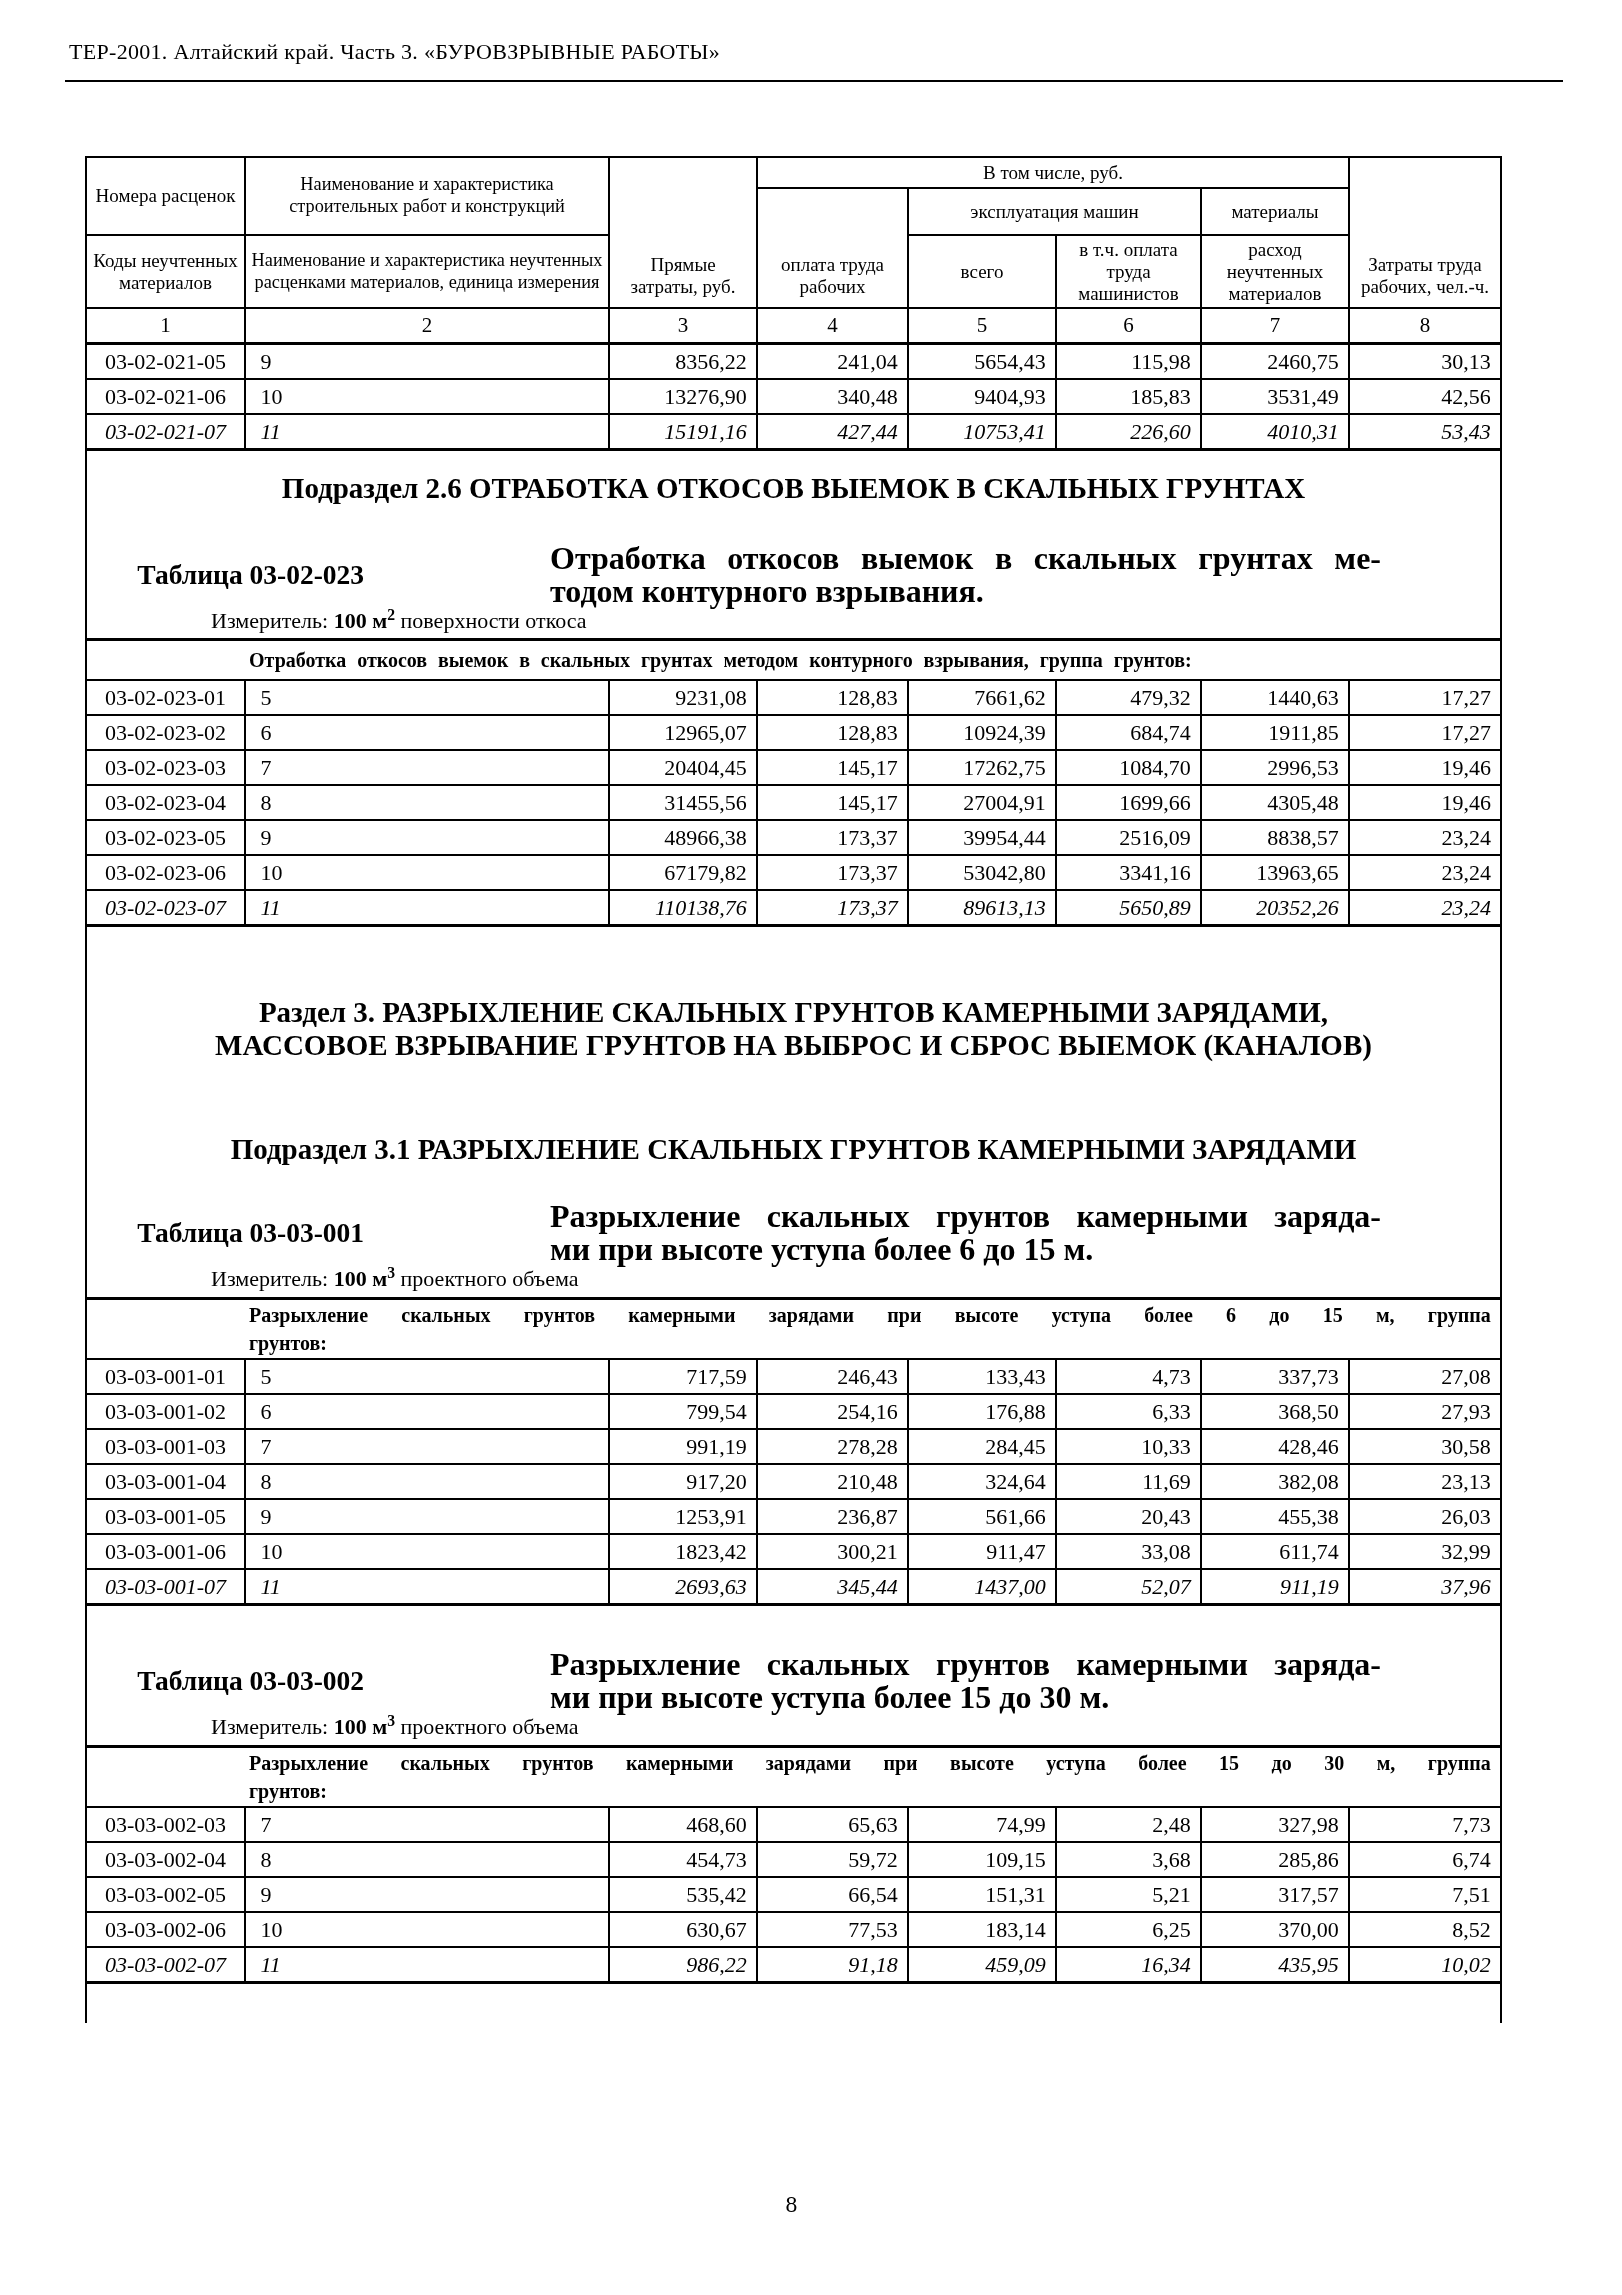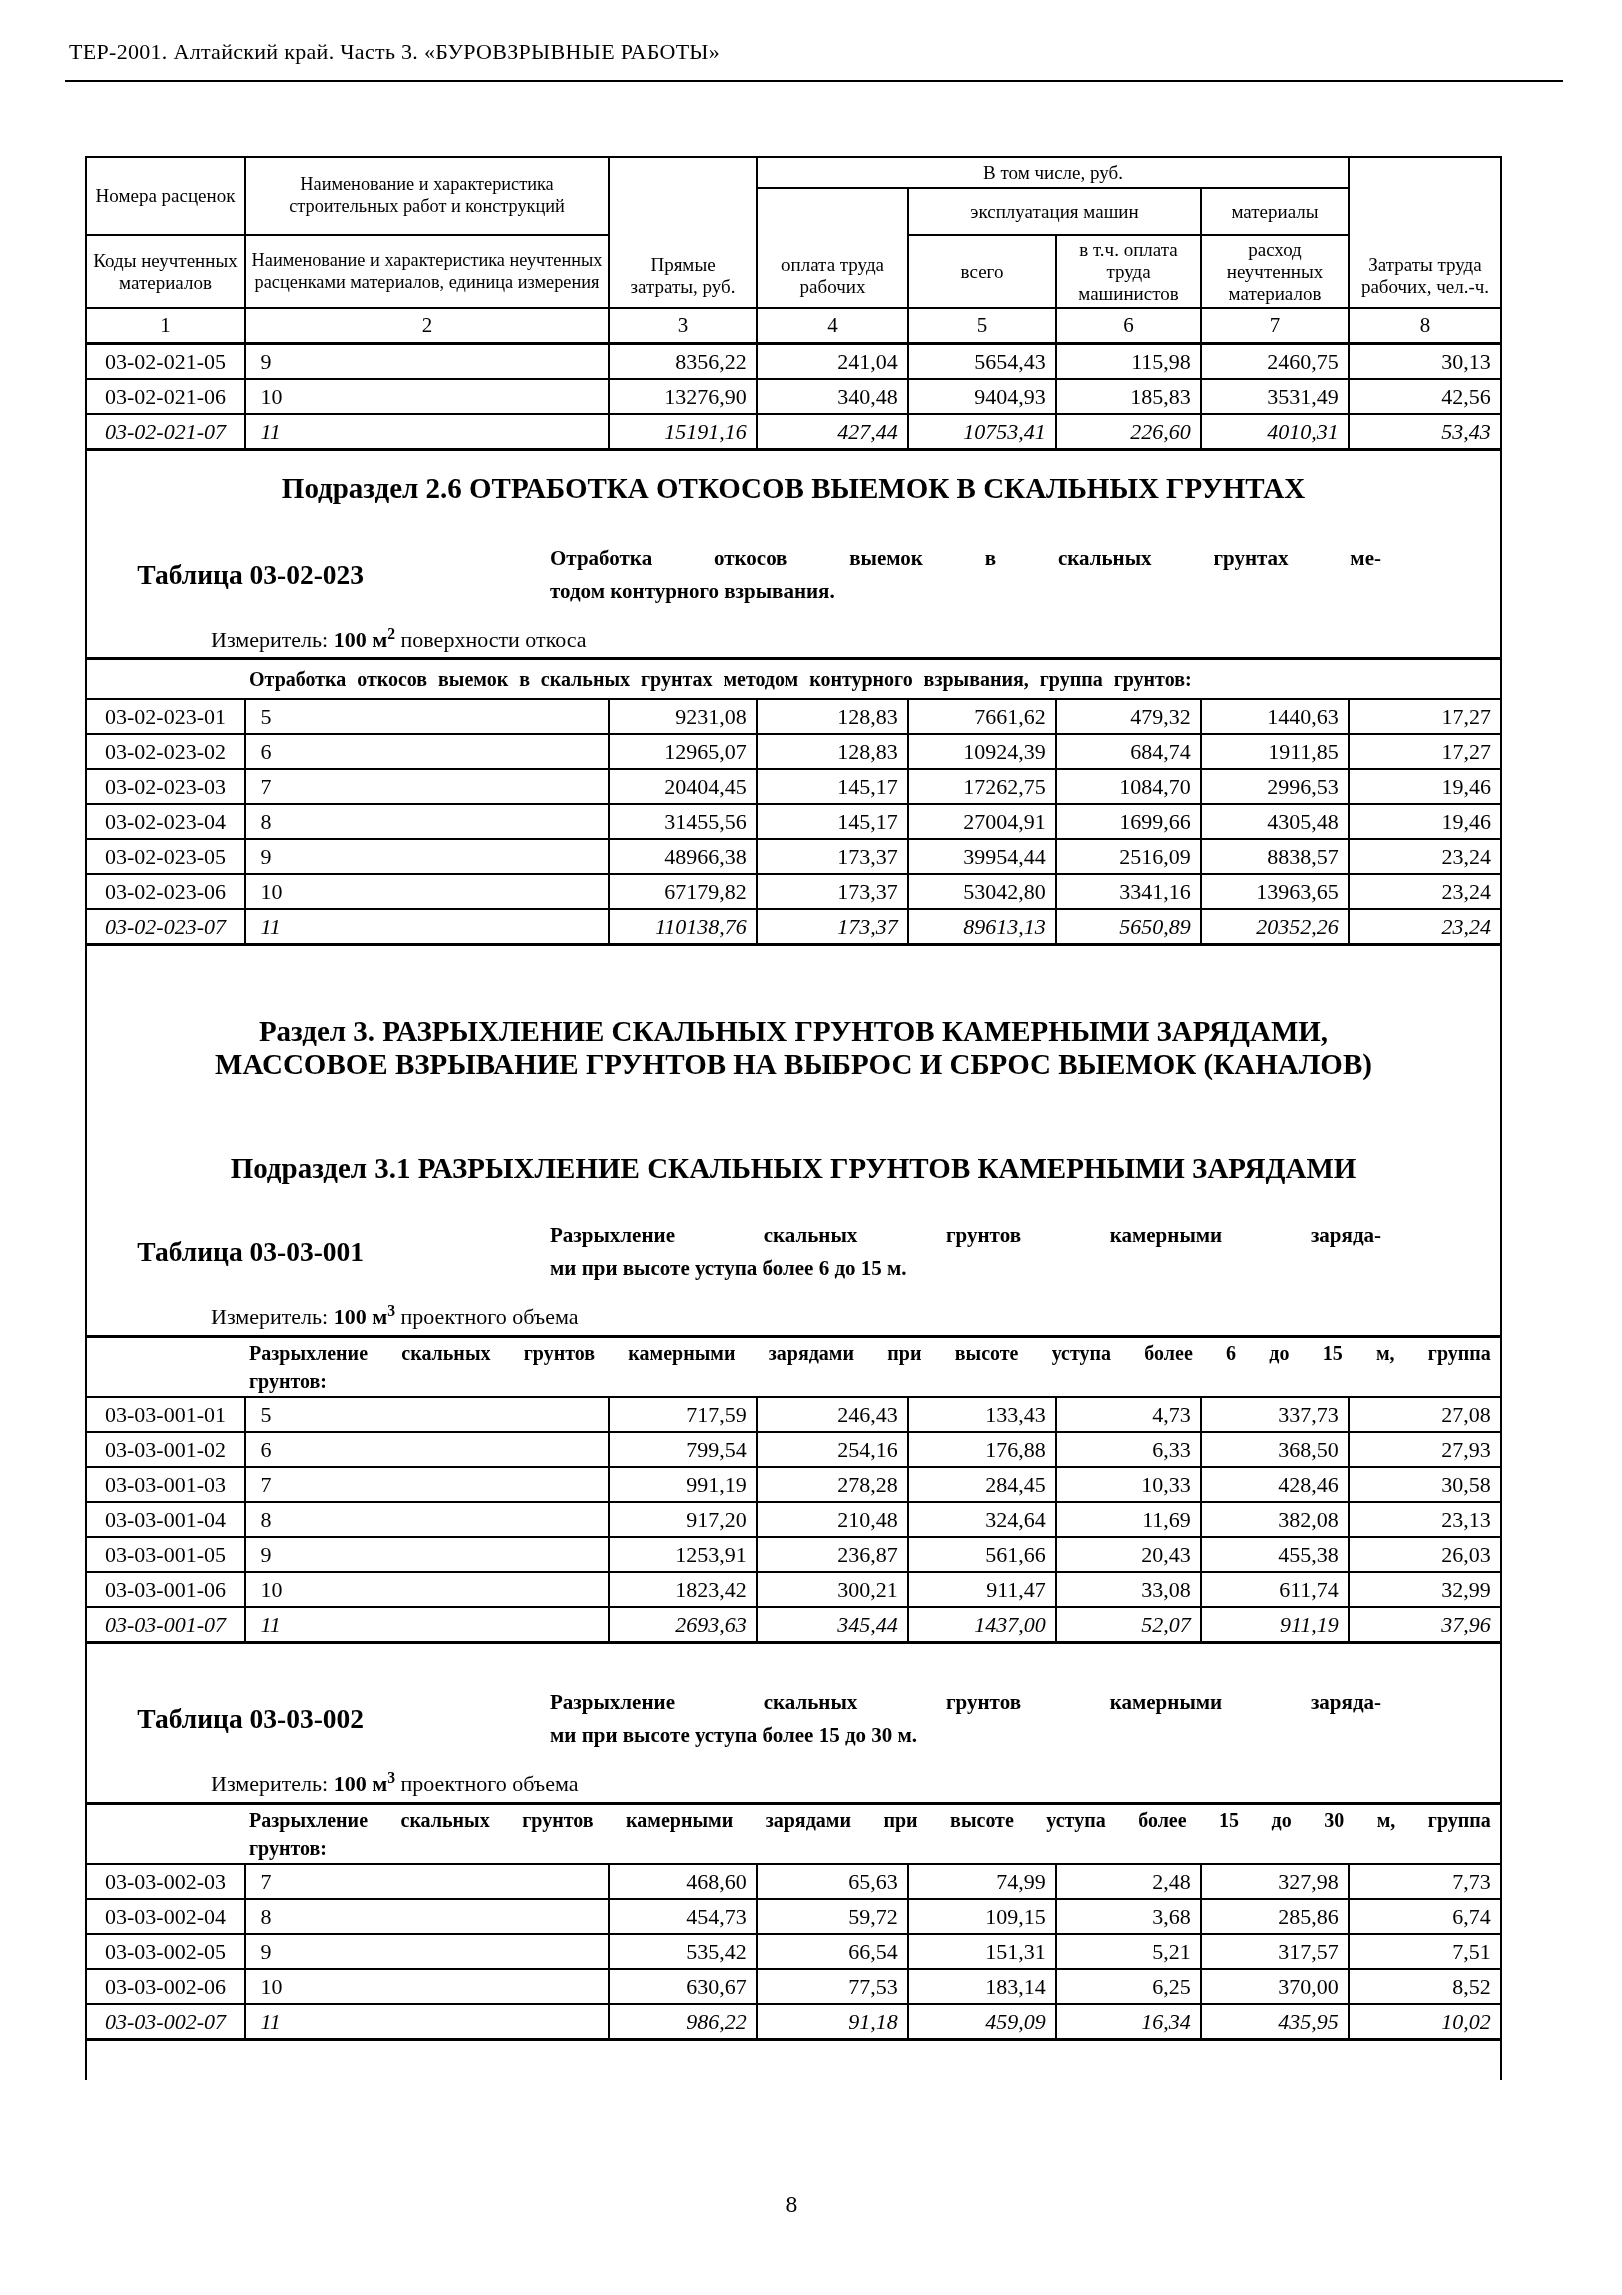--- a/index.html
+++ b/index.html
@@ -51,26 +51,26 @@
 
   
   .h-center { text-align:center; font-weight:bold; font-size:29px; line-height:33px; }
   #h26  { margin-top:21px; }
   #sec3 { margin-top:69px; }
   #sub31{ margin-top:71px; }
 
   
   .tbl-caption { display:flex; align-items:center;margin-left:47px; }
   .tbl-label { flex:0 0 416px; font-weight:bold; font-size:27.5px; padding-left:3.3px; box-sizing:border-box; }
-  .tbl-desc  { width:831px; font-weight:bold; font-size:21px; line-height:33px; }
+  .tbl-desc  { width:831px; font-weight:bold; font-size:32px; line-height:33px; }
   #cap023 { margin-top:37px; }
   #cap001 { margin-top:34px; }
   #cap002 { margin-top:42px; }
 
-  .meter { margin-left:124px; margin-top:19px; font-size:22px; line-height:26px; }
+  .meter { margin-left:124px; margin-top:0; font-size:22px; line-height:26px; }
   .meter b { font-weight:bold; }
   .meter sup { font-size:15.7px; line-height:0; }
 
   #tblB { margin-top:3.9px; }
   #tblC { margin-top:5.2px; }
   #tblD { margin-top:5.2px; }
 
   .page-number { position:absolute; left:85px; width:1413px; top:2191px;
                  text-align:center; font-size:23.6px; }
 </style>

